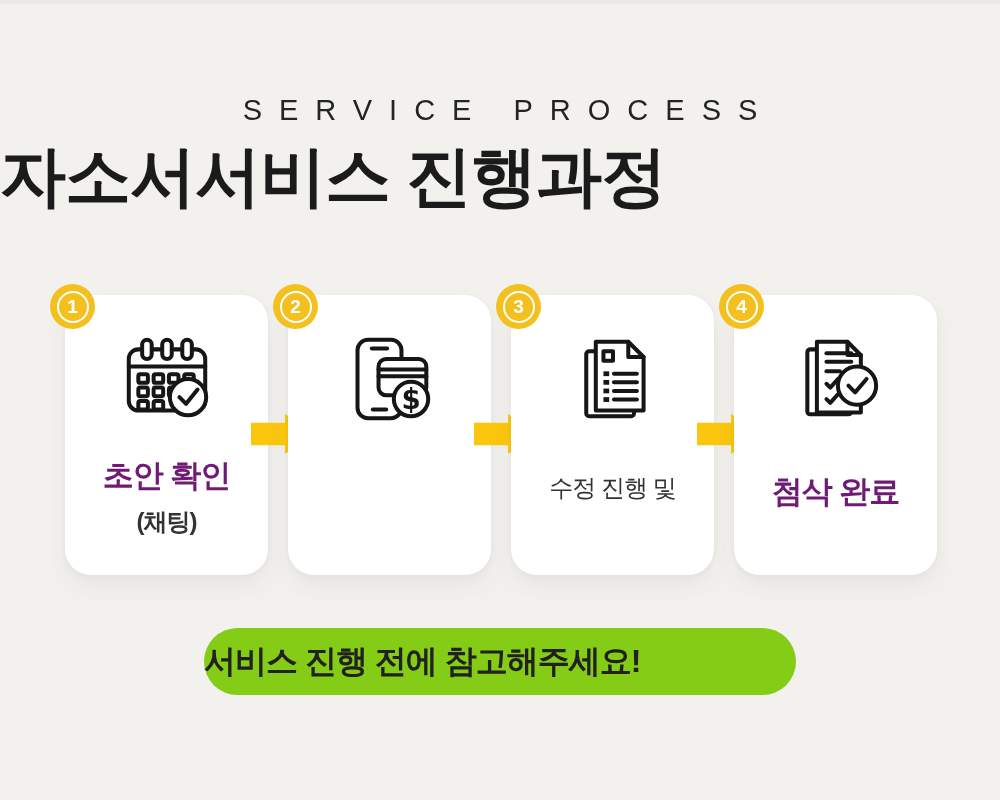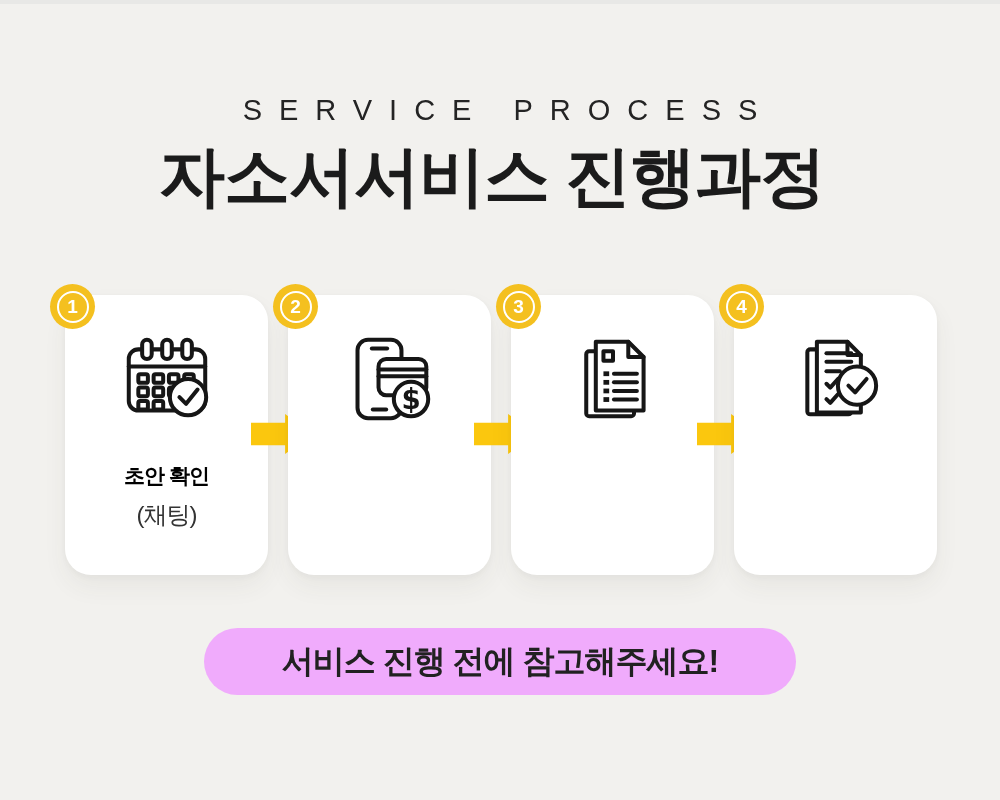--- a/index.html
+++ b/index.html
@@ -10,21 +10,21 @@
   }
 
   
   .eyebrow {
     position:absolute; top:90px; left:0; right:0;
     text-align:center; font-size:29px; font-weight:500;
     letter-spacing:17px; text-indent:17px; color:#242424;
   }
   .title {
     position:absolute; top:133px; left:0; right:16px;
-    text-align:center; font-size:66px; color:#1B1B1B;
+    font-size:66px; color:#1B1B1B;
     letter-spacing:-1px; line-height:1.2;
   }
   .title .t-reg { font-weight:600; margin-right:16px; }
   .title .t-bold { font-weight:900; }
 
   
   .card {
     position:absolute; top:291px; width:203px; height:280px;
     background:#FFFFFF; border-radius:26px;
     box-shadow:0 12px 24px rgba(60,60,55,.06), 0 2px 6px rgba(60,60,55,.04);
@@ -53,37 +53,37 @@
   .icon-wrap svg { display:block; }
   .ic { fill:none; stroke:#161616; stroke-width:4.2; stroke-linecap:round; stroke-linejoin:round; }
   .ic-fill { fill:#FFFFFF; stroke:#161616; stroke-width:4.2; stroke-linecap:round; stroke-linejoin:round; }
   .ic-solid { fill:#161616; stroke:none; }
 
   .card-text {
     flex:1; display:flex; flex-direction:column;
     align-items:center; justify-content:center; padding-bottom:16px;
   }
   .card-line { font-size:24px; color:#333333; font-weight:500; letter-spacing:-1px; }
-  .card-highlight { font-size:21px; font-weight:800; color:#000000; margin-top:9px; letter-spacing:-1px; }
-  .card-note { font-size:24px; color:#333333; font-weight:400; margin-top:9px; letter-spacing:-1px; }
+  .card-highlight { font-size:31px; font-weight:800; color:#701a75; margin-top:9px; letter-spacing:-1px; }
+  .card-note { font-size:24px; color:#333333; font-weight:700; margin-top:9px; letter-spacing:-1px; }
 
   
   .arrow {
     position:absolute; top:410px; width:62px; height:40px; background:#FBC70E;
     clip-path:polygon(0 22%, 55% 22%, 55% 0, 100% 50%, 55% 100%, 55% 78%, 0 78%);
   }
   .arrow.a1 { left:251px; }
   .arrow.a2 { left:474px; }
   .arrow.a3 { left:697px; }
 
   
   .pill {
     position:absolute; left:204px; top:624px; width:592px; height:67px;
-    background:#f0abfc; border-radius:34px;
-    display:flex; align-items:center; justify-content:center;
+    background:#84cc16; border-radius:34px;
+    display:flex; align-items:center; justify-content:flex-start;
     font-size:32px; font-weight:700; color:#212121; letter-spacing:-1px;
   }
 </style>
 </head>
 <body>
 
 <div class="canvas">
 
   <div class="eyebrow">SERVICE PROCESS</div>
 
@@ -158,20 +158,21 @@
         <line class="ic" x1="51" y1="39.5" x2="75" y2="39.5"></line>
         <rect class="ic-solid" x="40" y="46" width="6" height="5"></rect>
         <line class="ic" x1="51" y1="48.5" x2="75" y2="48.5"></line>
         <rect class="ic-solid" x="40" y="55" width="6" height="5"></rect>
         <line class="ic" x1="51" y1="57.5" x2="75" y2="57.5"></line>
         <rect class="ic-solid" x="40" y="64" width="6" height="5"></rect>
         <line class="ic" x1="51" y1="66.5" x2="75" y2="66.5"></line>
       </svg>
     </div>
     <div class="card-text">
+      <div class="card-line">수정 진행 및</div>
       <div class="card-note"></div>
     </div>
   </div>
 
   <div class="arrow a3"></div>
 
   <div class="card c4">
     <div class="badge">
       <div class="badge-inner">4</div>
     </div>
@@ -183,20 +184,21 @@
         <line class="ic" x1="40" y1="18" x2="66" y2="18"></line>
         <line class="ic" x1="40" y1="27" x2="66" y2="27"></line>
         <line class="ic" x1="40" y1="37" x2="54" y2="37"></line>
         <polyline class="ic" points="40,50 44,54 52,45"></polyline>
         <polyline class="ic" points="40,66 44,70 52,61"></polyline>
         <circle class="ic-fill" cx="72" cy="52" r="20"></circle>
         <polyline class="ic" points="63,52 70,59 82,45"></polyline>
       </svg>
     </div>
     <div class="card-text">
+      <div class="card-highlight">첨삭 완료</div>
       <div class="card-note"></div>
     </div>
   </div>
 
   <div class="pill">
     <span>서비스 진행 전에 참고해주세요!</span>
   </div>
 
 </div>
 

